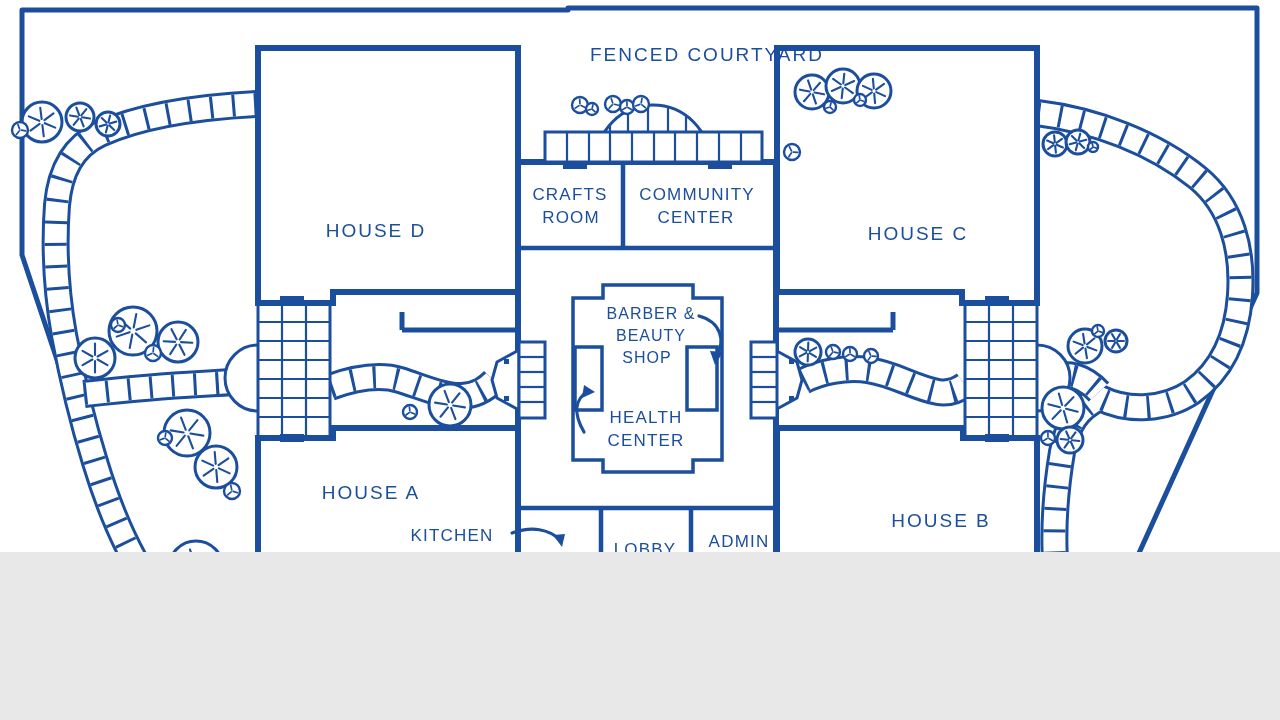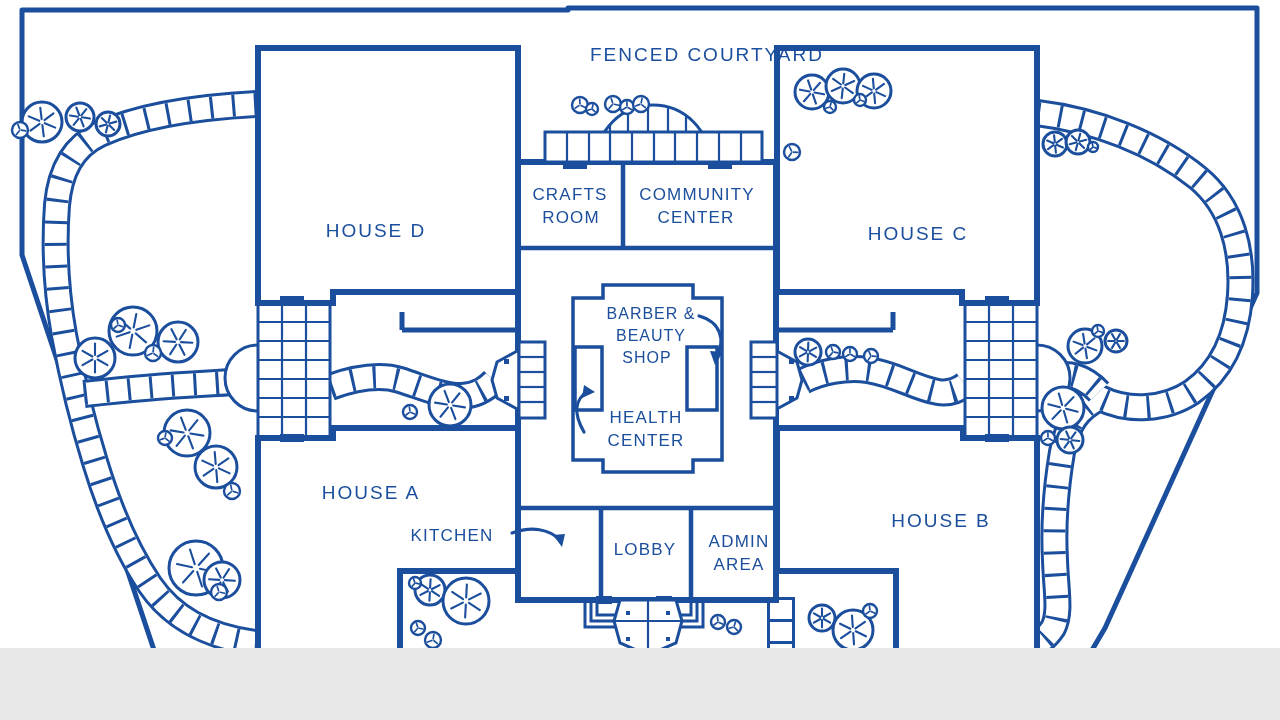--- a/index.html
+++ b/index.html
@@ -1,17 +1,17 @@
 <!DOCTYPE html>
 <html style="--ink: #1b4e9c; --paper: #ffffff;"><head>
 <meta charset="utf-8">
 <style>
   :root{ --ink:#1b4e9c; --paper:#ffffff; }
   html,body{margin:0;padding:0;background:#e8e8e8;}
-  .stage{width:1280px;height:648px;background:var(--paper);position:relative;overflow:hidden;
+  .stage{width:1280px;height:552px;background:var(--paper);position:relative;overflow:hidden;
          font-family:"Liberation Sans",sans-serif;}
   svg{display:block;}
   svg text{fill:var(--ink);font-family:"Liberation Sans",sans-serif;}
 
   .fence{fill:none;stroke:var(--ink);stroke-width:5;stroke-linejoin:round;stroke-linecap:round;}
   .drive{fill:none;stroke:var(--ink);stroke-width:5;stroke-linecap:round;}
 
   .walk-edge {fill:none;stroke:var(--ink);stroke-width:28;}
   .walk-fill {fill:none;stroke:var(--paper);stroke-width:22;}
   .walk-rungs{fill:none;stroke:var(--ink);stroke-width:22;stroke-dasharray:3 19;}

